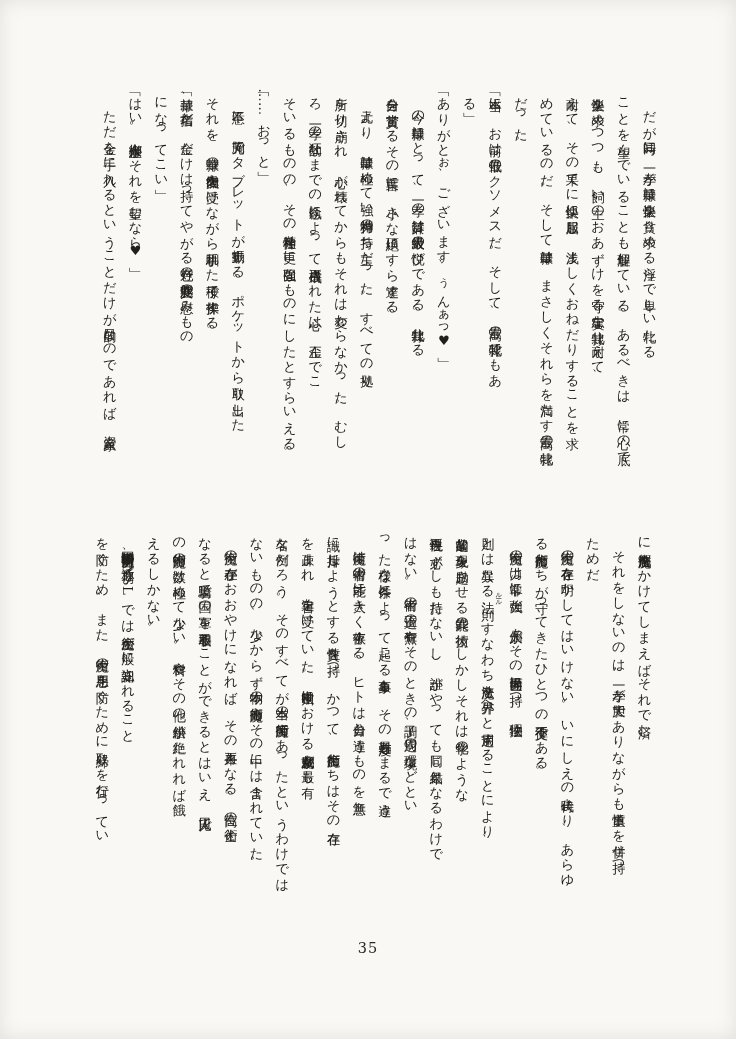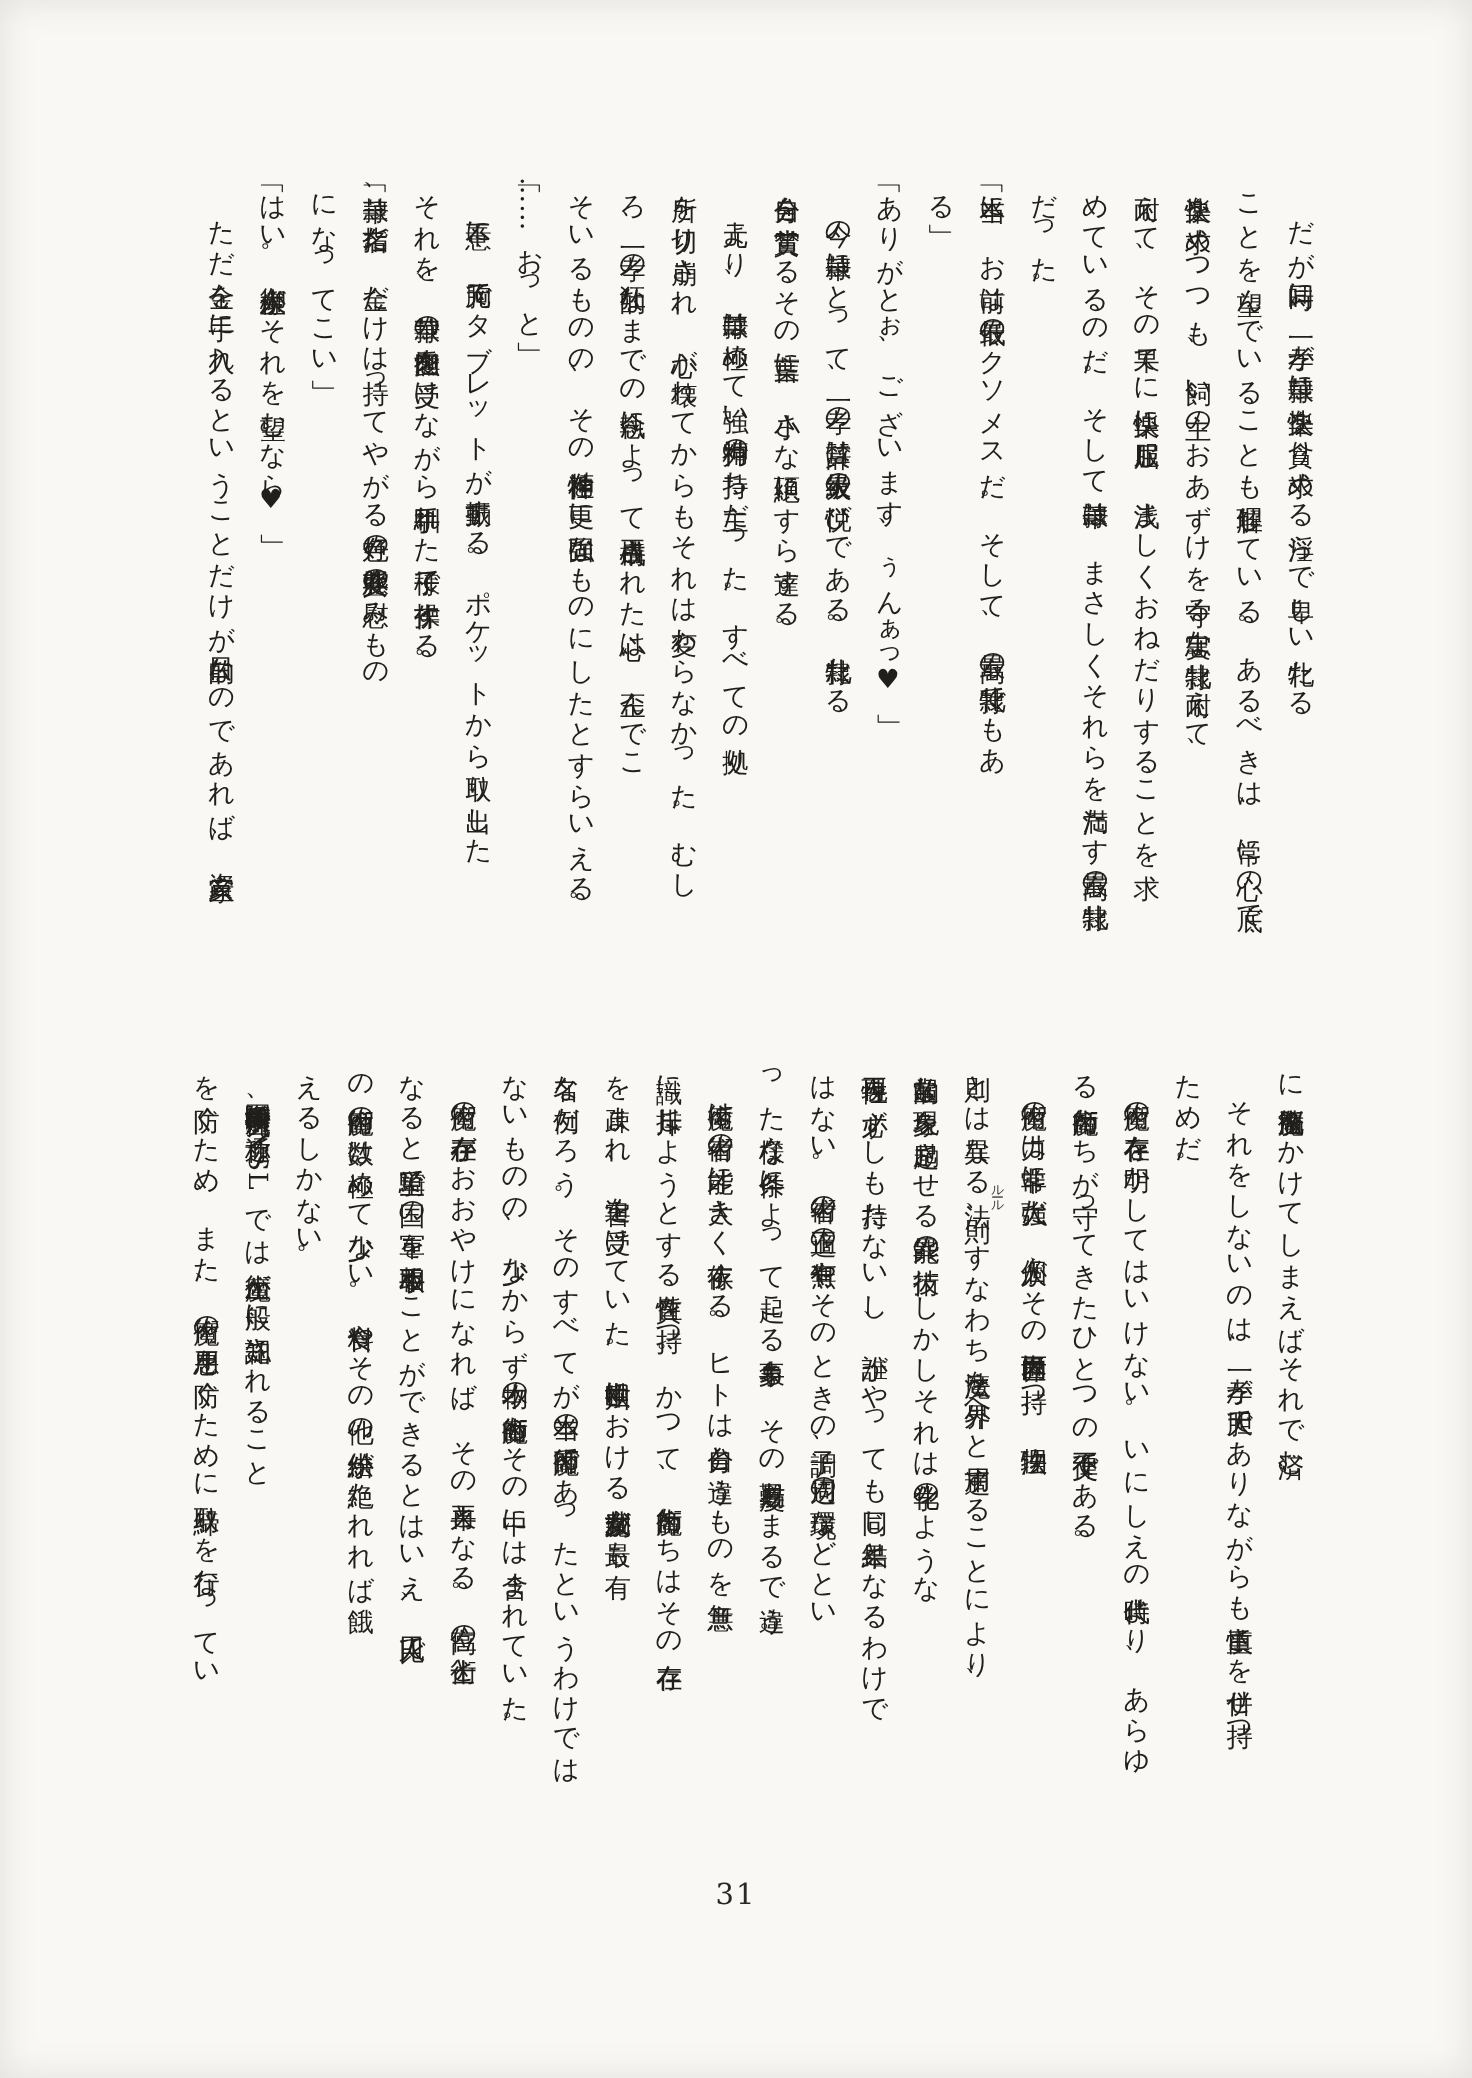--- a/index.html
+++ b/index.html
@@ -95,15 +95,15 @@
       <p class="line">名な例だろう。そのすべてが本当の魔術師であったというわけでは</p>
       <p class="line">ないものの、少なからず本物の魔術師もその中には含まれていた。</p>
       <p class="line indent">魔術の存在がおおやけになれば、その再来となる。高位の術士と</p>
       <p class="line">なると単騎で一国の軍を相手取ることができるとはいえ、人口比で</p>
       <p class="line">の魔術師の数は極めて少ない。食料やその他の供給が絶たれれば餓</p>
       <p class="line">えるしかない。</p>
       <p class="line indent">国際科学技術研究所、通称INSLでは魔術が一般に認知されること</p>
       <p class="line">を防ぐため、また、魔術の悪用を防ぐために取締りを行なってい</p>
     </div>
 
-  <div class="page-number">31</div>
+  <div class="page-number">35</div>
 
 </div>
 
 </body></html>

